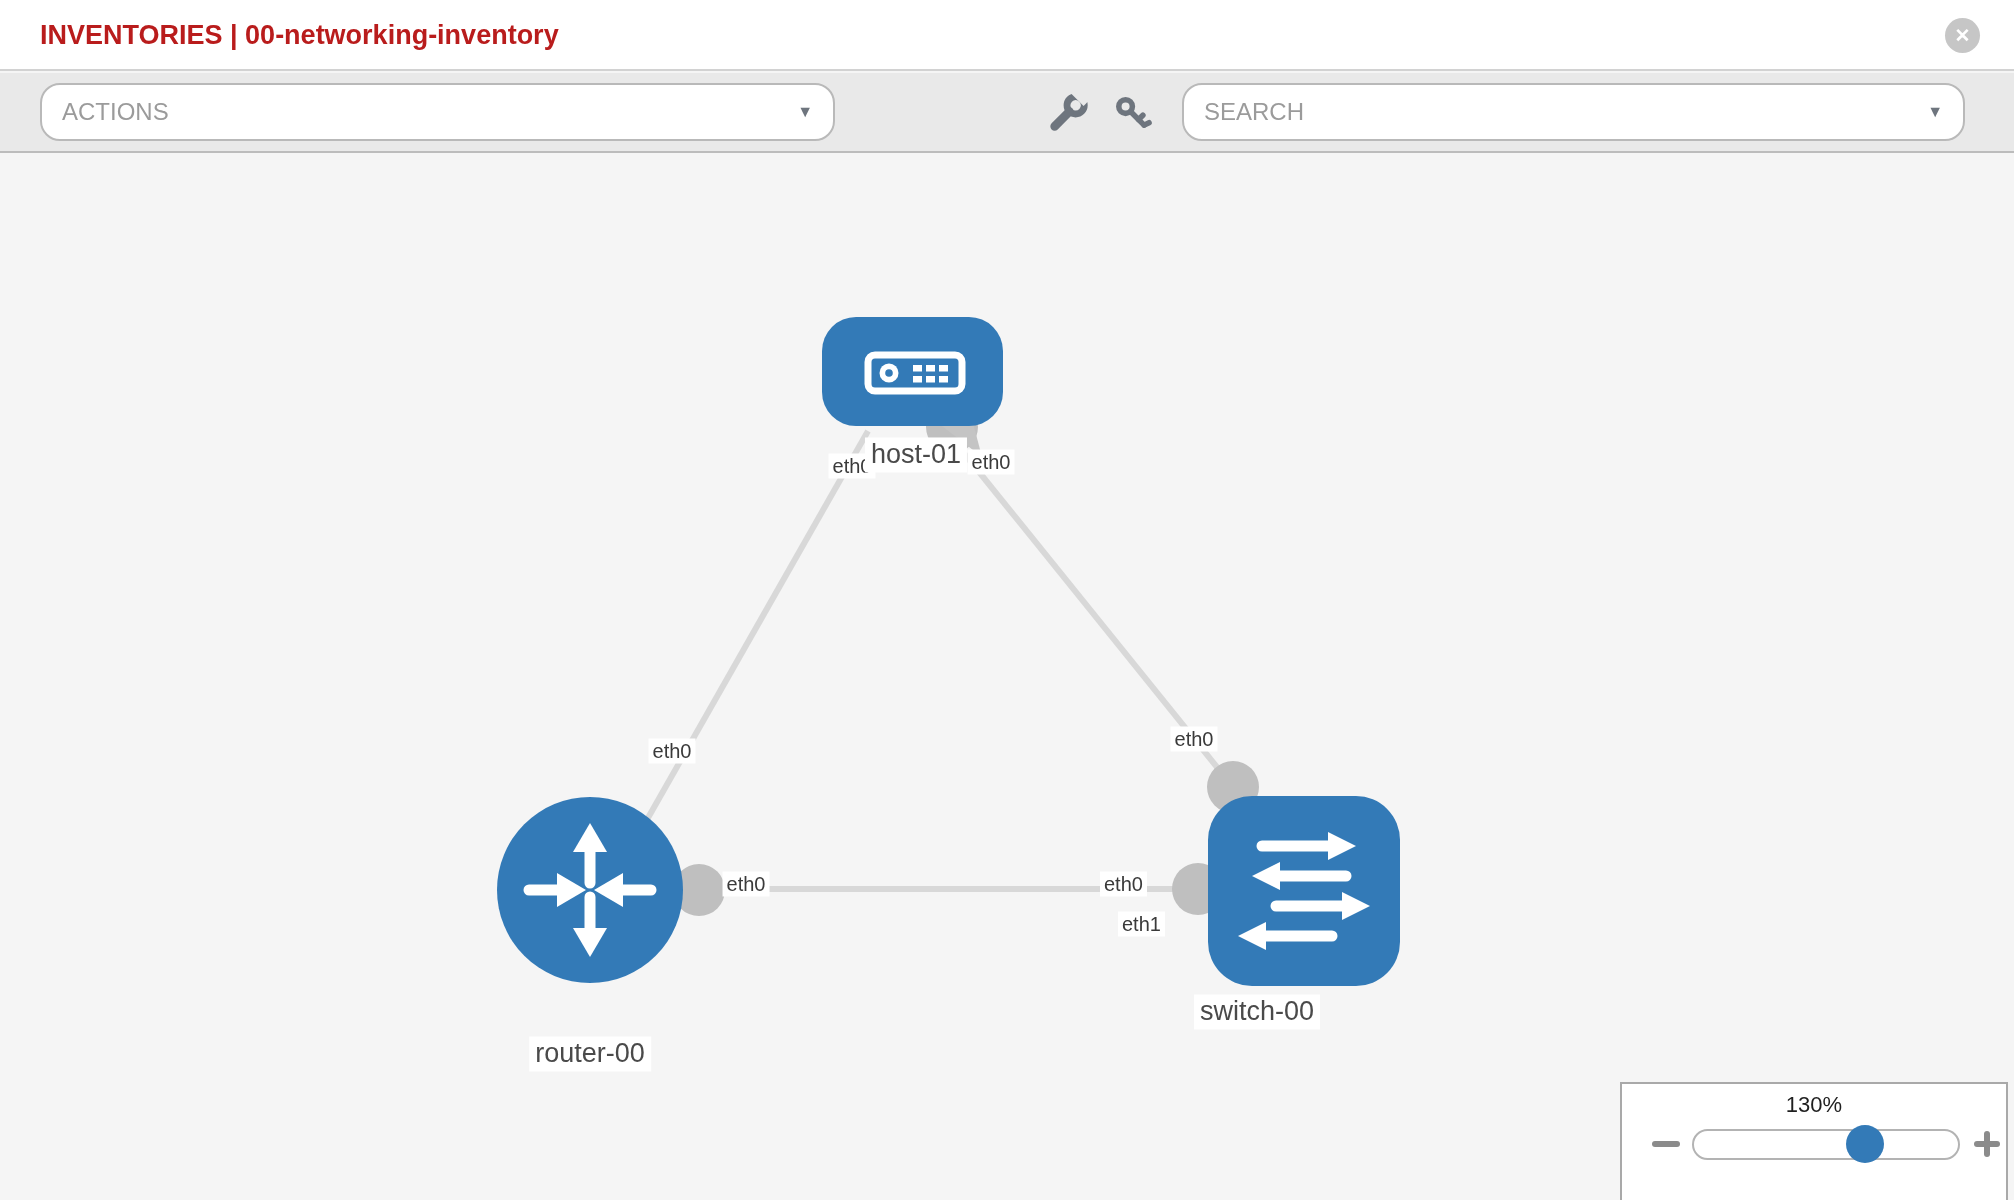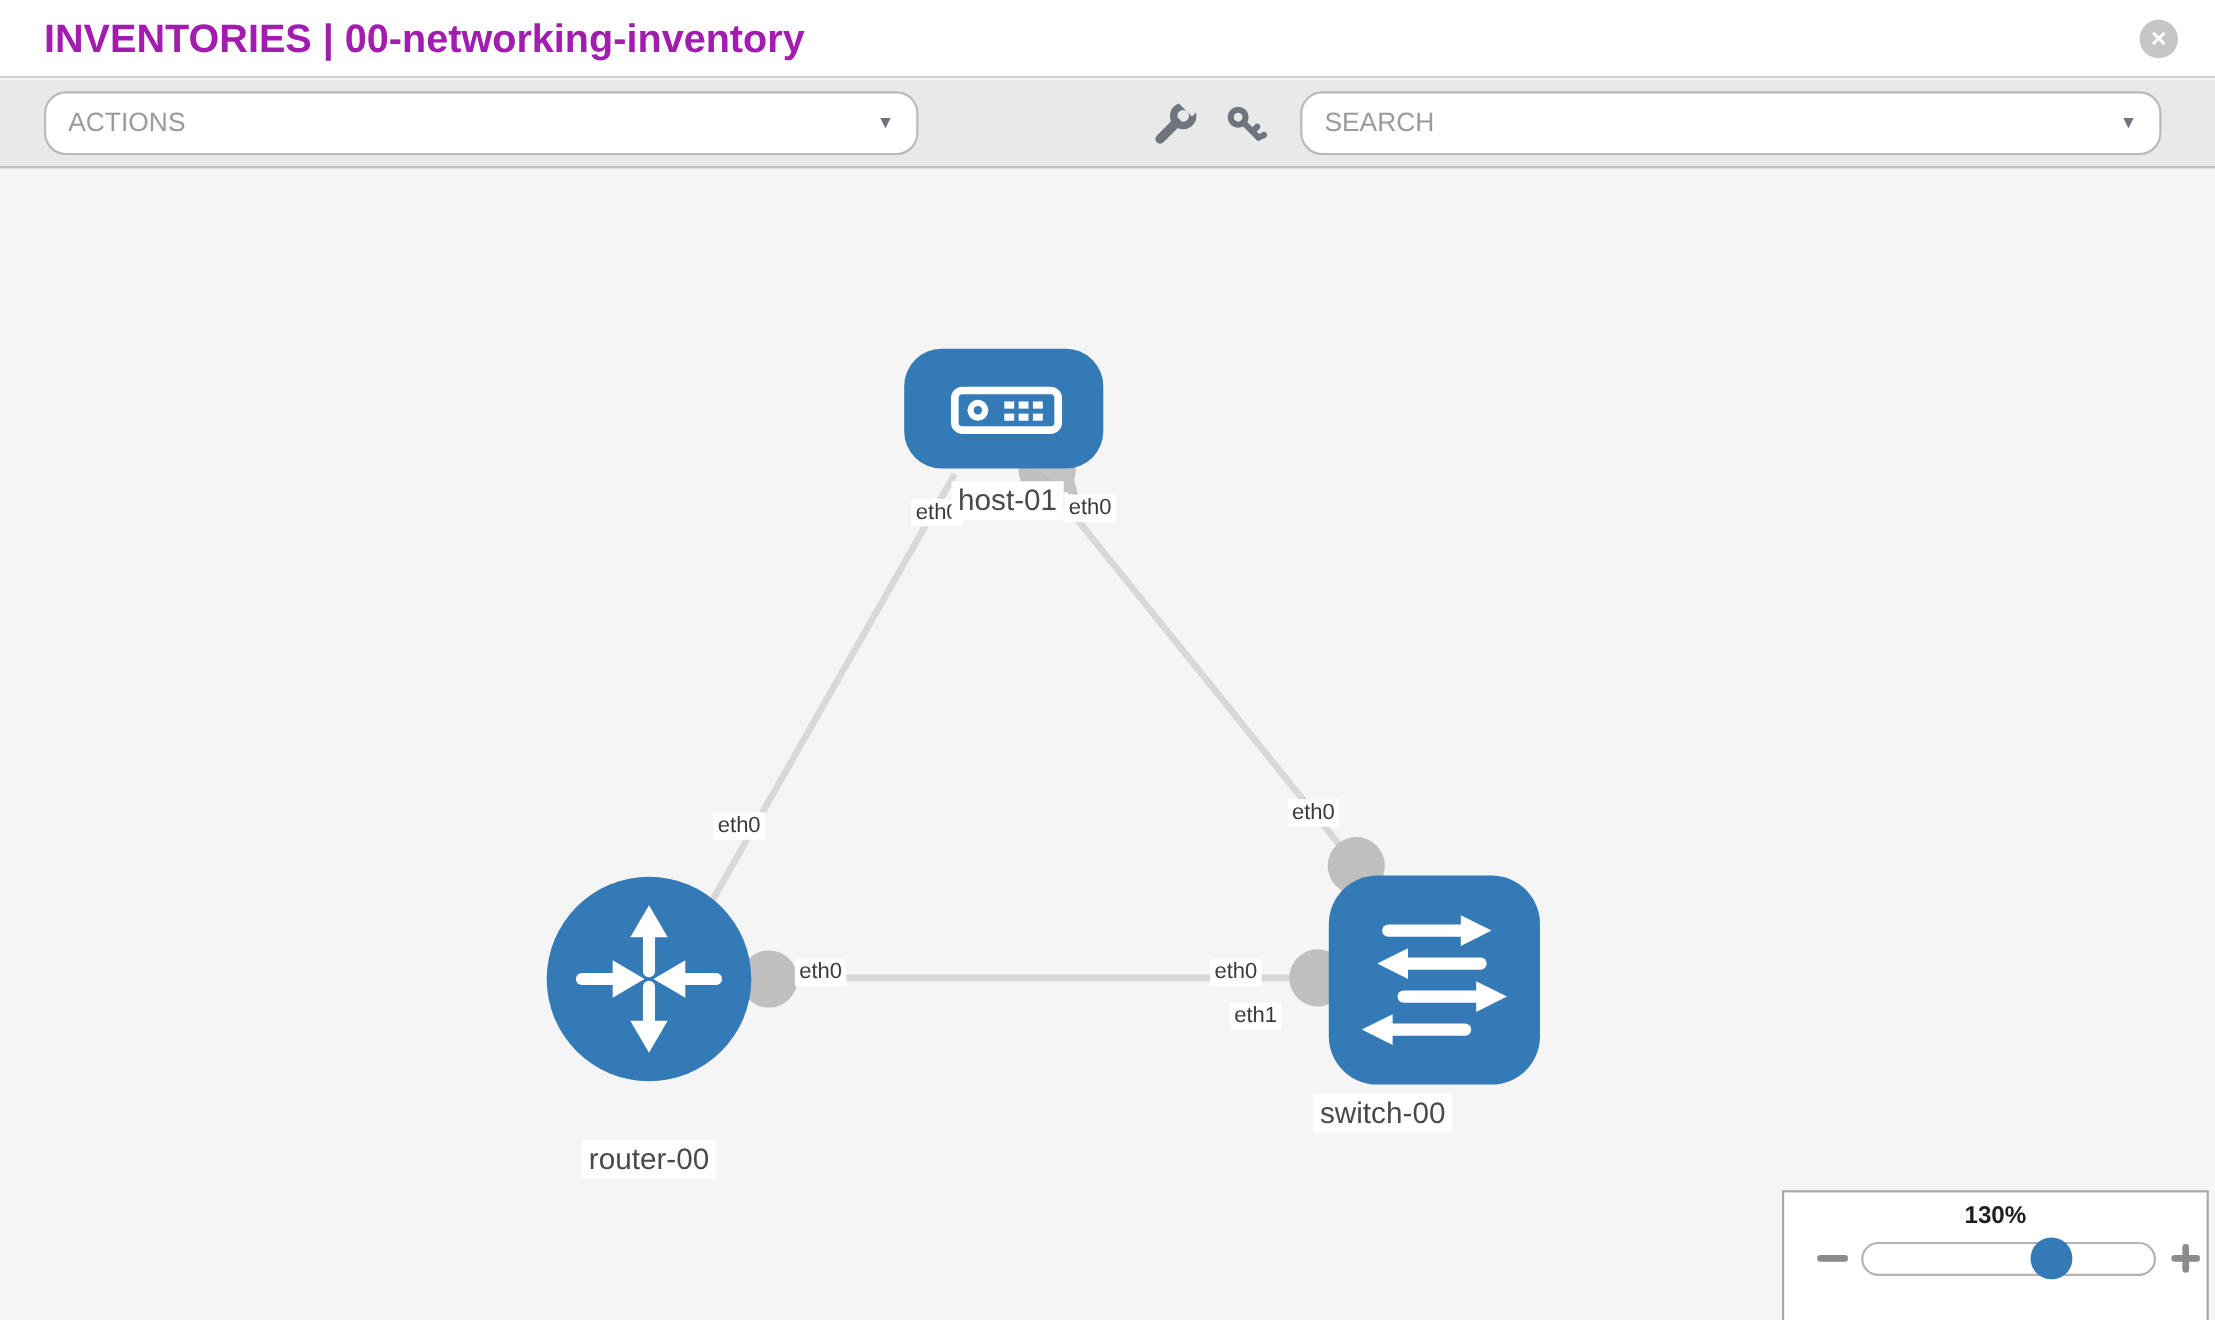--- a/index.html
+++ b/index.html
@@ -9,21 +9,21 @@
     background:#f5f5f5;
     font-family:"Liberation Sans", sans-serif;
   }
   
   .header {
     position:absolute; left:0; top:0; width:2014px; height:71px;
     background:#ffffff; border-bottom:2px solid #d2d2d2;
   }
   .page-title {
     position:absolute; left:40px; top:50%; transform:translateY(-50%);
-    font-size:36px; font-weight:bold; color:#a21caf;
+    font-size:27px; font-weight:bold; color:#b91c1c;
   }
   .close-btn {
     position:absolute; right:34px; top:18px; width:35px; height:35px;
     border-radius:50%; background:#c6c6c6; color:#ffffff;
     display:flex; align-items:center; justify-content:center;
     font-size:19px; font-weight:bold; cursor:pointer;
   }
   
   .toolbar {
     position:absolute; left:0; top:73px; width:2014px; height:80px;
@@ -60,21 +60,21 @@
     transform:translate(-50%,-50%);
   }
   .if-label-anch { font-size:20px; padding:1px 4px; transform:translateY(-50%); }
   
   .zoom-panel {
     position:absolute; left:1620px; top:1082px; width:388px; height:140px;
     background:#ffffff; border:2px solid #a9a9a9;
   }
   .zoom-level {
     position:absolute; left:0; top:8px; width:100%;
-    text-align:center; font-size:22px; color:#1f1f1f;font-weight:bold;
+    text-align:center; font-size:22px; color:#1f1f1f;
   }
   .zoom-minus {
     position:absolute; left:30px; top:57px; width:28px; height:6px;
     background:#8b8b8b; border-radius:3px; cursor:pointer;
   }
   .zoom-track {
     position:absolute; left:70px; top:45px; width:268px; height:31px;
     background:#ffffff; border:2px solid #b3b3b3; border-radius:16px;
     cursor:pointer;
   }

